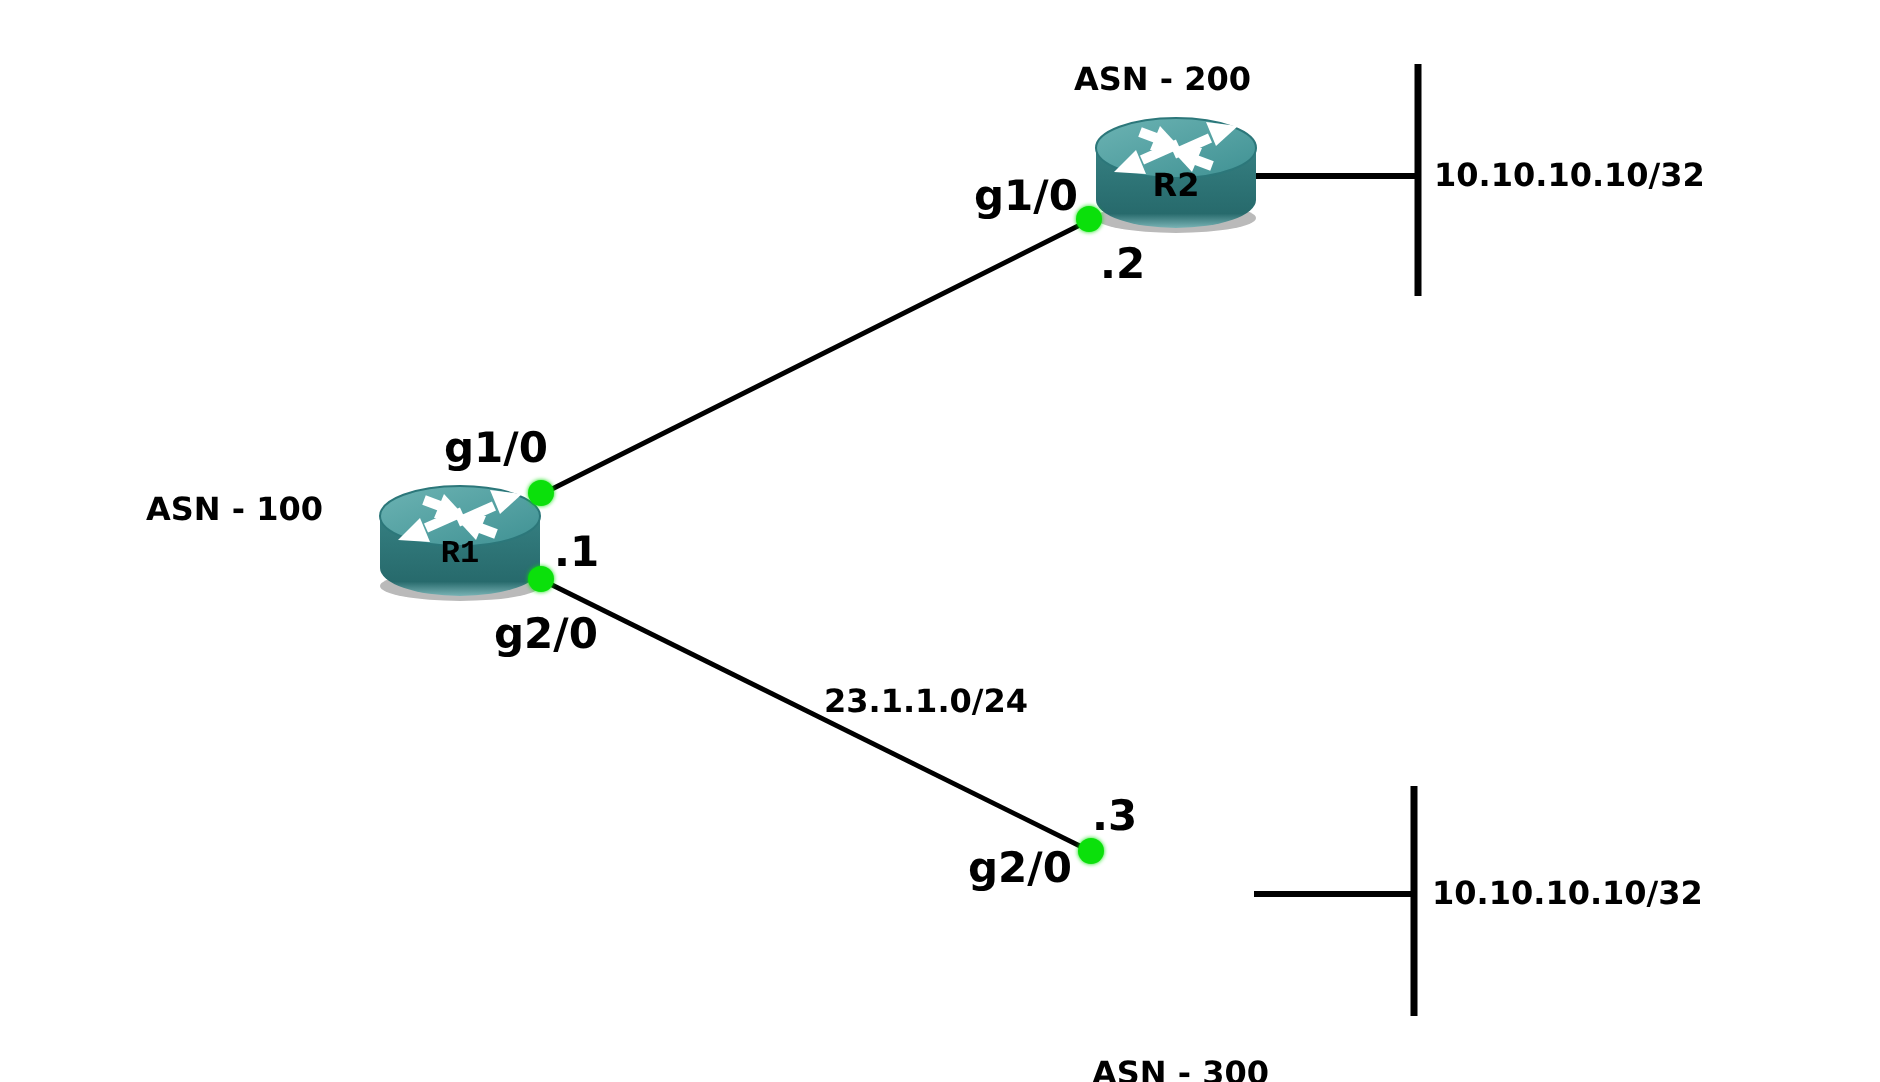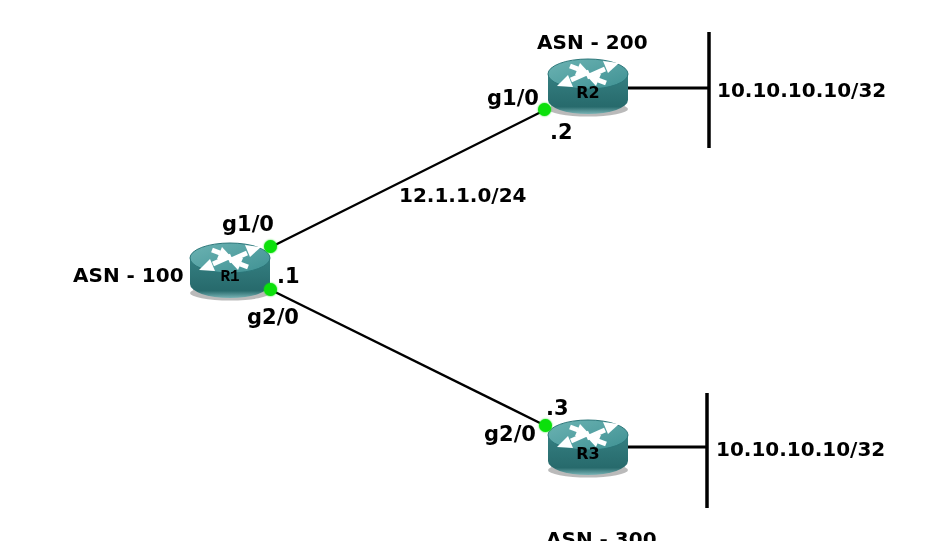--- a/index.html
+++ b/index.html
@@ -45,21 +45,21 @@
     line-height: 1;
     white-space: nowrap;
   }
   .lbl {
     position: absolute;
     font-weight: bold;
     line-height: 1.1;
     white-space: nowrap;
     color: #000000;
   }
-  .lbl-lg { font-size: 20px; }
+  .lbl-lg { font-size: 16px; }
   .lbl-md { font-size: 21px; }
   .dot {
     position: absolute;
     width: 13px;
     height: 13px;
     border-radius: 50%;
     background: #0be00b;
     box-shadow: 0 0 2px #0be00b;
   }
 </style>
@@ -123,49 +123,31 @@
         <polygon points="11,30 27,31 22,19"></polygon>
         <line x1="24" y1="10" x2="32" y2="13" stroke="#ffffff" stroke-width="5"></line>
         <polygon points="46,20 34,7 29,19"></polygon>
         <line x1="60" y1="27" x2="52" y2="24" stroke="#ffffff" stroke-width="5"></line>
         <polygon points="38,17 50,30 55,18"></polygon>
       </g>
     </svg>
     <span class="rname">R2</span>
   </div>
 
-  <div class="router" style="left:546px; top:417px;">
-    <svg viewBox="0 0 84 62">
-      <ellipse cx="42" cy="53" rx="40" ry="7.5" fill="#a9a9a9" opacity="0.8"></ellipse>
-      <path d="M2 18 L2 44 A40 14 0 0 0 82 44 L82 18 Z" fill="url(#gBody)"></path>
-      <ellipse cx="42" cy="18" rx="40" ry="15" fill="url(#gTop)" stroke="#2c777a" stroke-width="1"></ellipse>
-      <g fill="#ffffff" stroke="none">
-        <line x1="41" y1="21" x2="59" y2="13" stroke="#ffffff" stroke-width="5"></line>
-        <polygon points="73,7 57,5 62,17"></polygon>
-        <line x1="43" y1="16" x2="25" y2="24" stroke="#ffffff" stroke-width="5"></line>
-        <polygon points="11,30 27,31 22,19"></polygon>
-        <line x1="24" y1="10" x2="32" y2="13" stroke="#ffffff" stroke-width="5"></line>
-        <polygon points="46,20 34,7 29,19"></polygon>
-        <line x1="60" y1="27" x2="52" y2="24" stroke="#ffffff" stroke-width="5"></line>
-        <polygon points="38,17 50,30 55,18"></polygon>
-      </g>
-    </svg>
-    <span class="rname">R3</span>
-  </div>
 
   <div class="dot" style="left:264px; top:240px;"></div>
   <div class="dot" style="left:264px; top:283px;"></div>
   <div class="dot" style="left:538px; top:103px;"></div>
   <div class="dot" style="left:539px; top:419px;"></div>
 
-  <div class="lbl lbl-lg" style="left:73px; top:264px;">ASN - 100</div>
+  <div class="lbl lbl-lg" style="left:73px; top:246px;">ASN - 100</div>
   <div class="lbl lbl-lg" style="left:537px; top:31px;">ASN - 200</div>
   <div class="lbl lbl-lg" style="left:546px; top:528px;">ASN - 300</div>
 
-  <div class="lbl lbl-lg" style="left:399px; top:184px;">12.1.1.0/24</div>
+  <div class="lbl lbl-lg" style="left:412px; top:342px;">23.1.1.0/24</div>
 
   <div class="lbl lbl-lg" style="left:717px; top:79px;">10.10.10.10/32</div>
   <div class="lbl lbl-lg" style="left:716px; top:438px;">10.10.10.10/32</div>
 
   <div class="lbl lbl-md" style="left:222px; top:213px;">g1/0</div>
   <div class="lbl lbl-md" style="left:247px; top:306px;">g2/0</div>
   <div class="lbl lbl-md" style="left:487px; top:87px;">g1/0</div>
   <div class="lbl lbl-md" style="left:484px; top:423px;">g2/0</div>
 
   <div class="lbl lbl-md" style="left:277px; top:265px;">.1</div>

